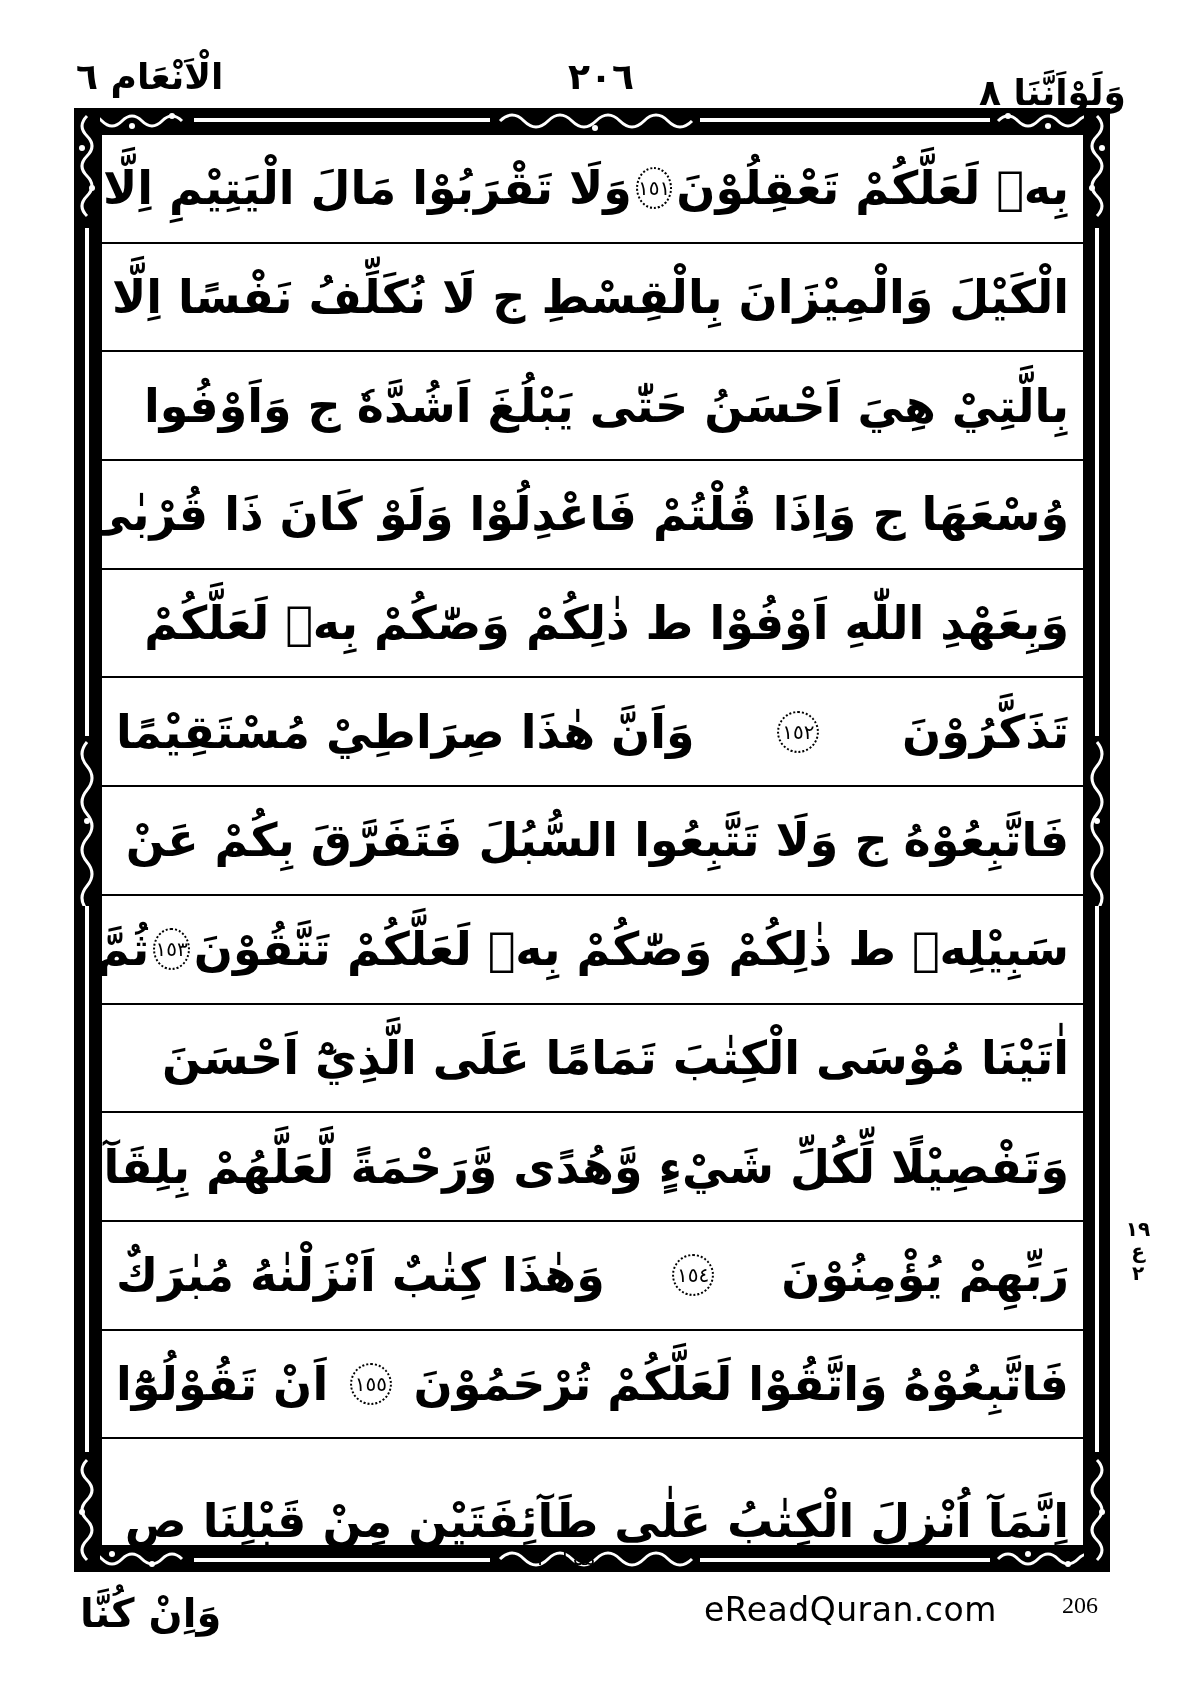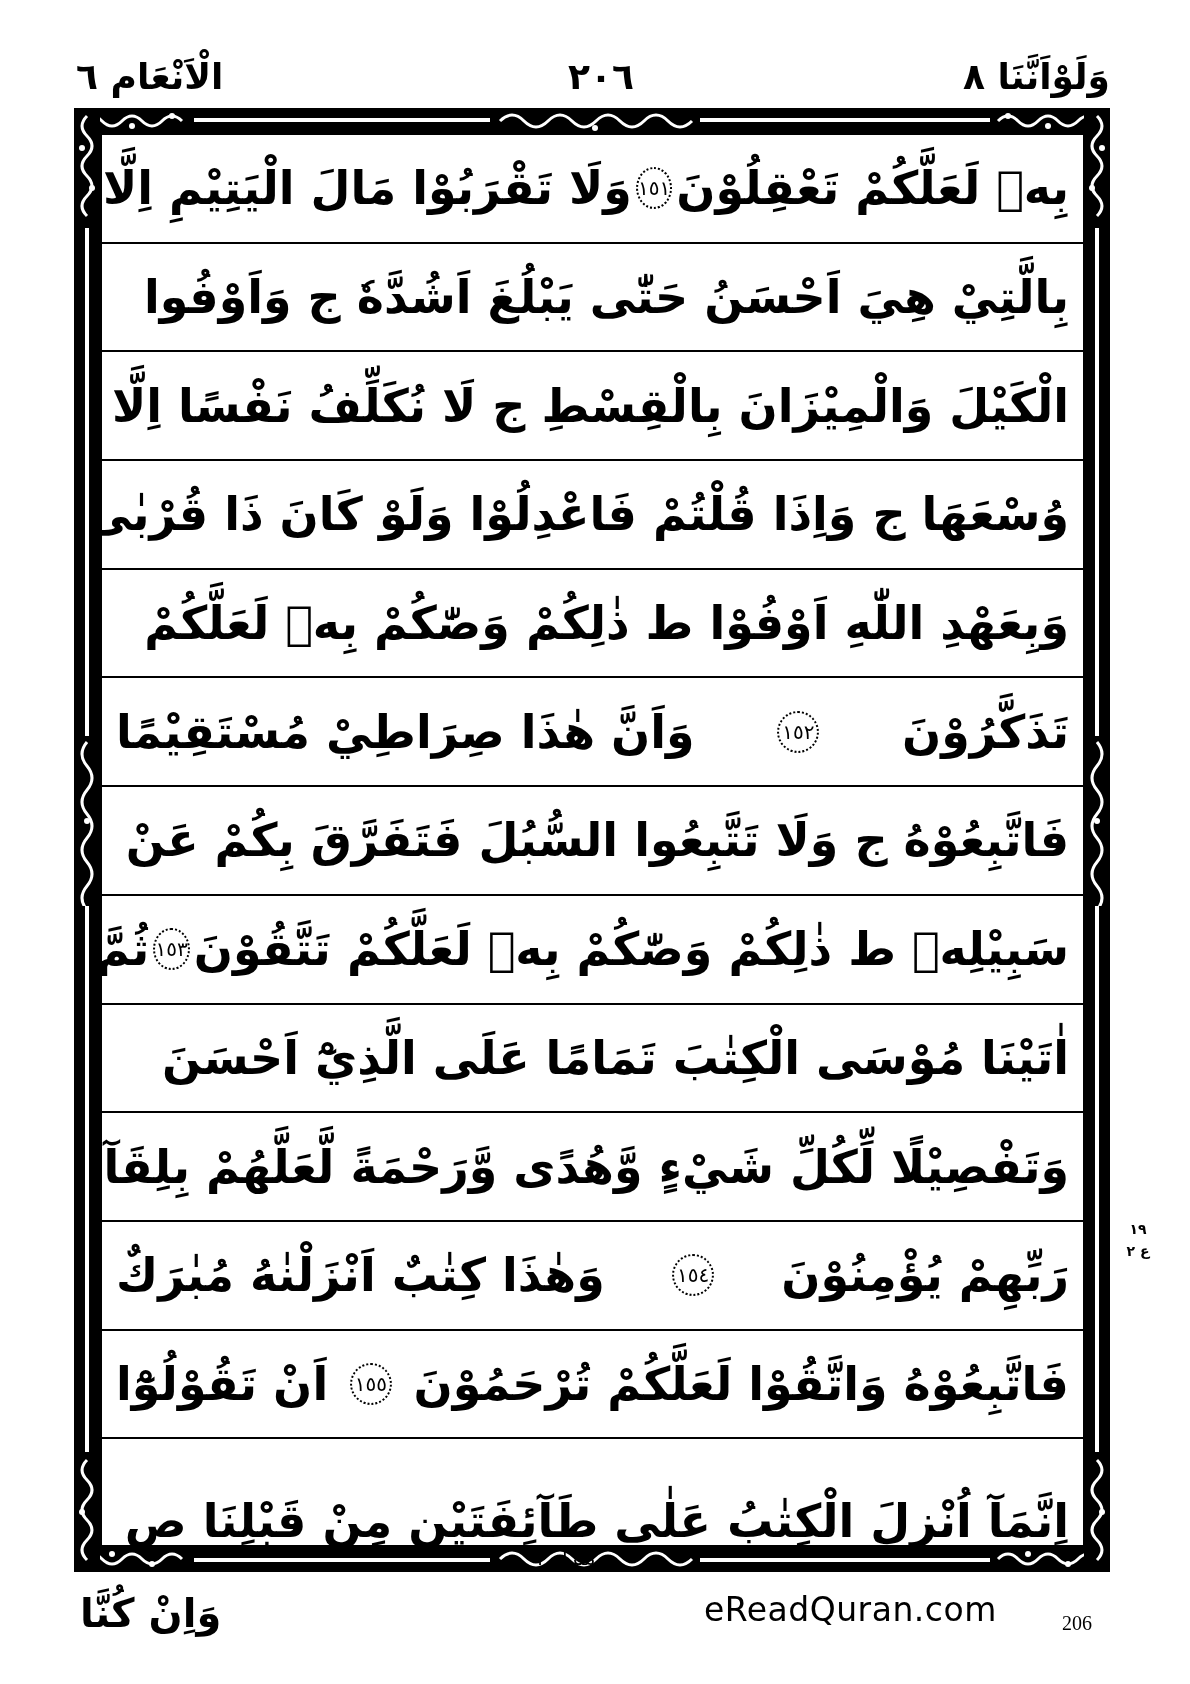--- a/index.html
+++ b/index.html
@@ -1,34 +1,34 @@
 <!DOCTYPE html>
 <html><head>
 <meta charset="utf-8">
 <style>
   html, body { margin:0; padding:0; background:#ffffff; }
   body { width:1190px; height:1684px; position:relative; overflow:hidden; font-family:"DejaVu Sans", sans-serif; color:#000; }
   .hdr { position:absolute; top:52px; font-size:36px; font-weight:bold; direction:rtl; line-height:50px; white-space:nowrap; }
-  .hdr-right { right:80px; }
+  .hdr-right { right:64px;margin-top:16px; }
   .hdr-center { left:12px; right:0; text-align:center; }
   .hdr-left { left:76px; }
   .frame { position:absolute; left:74px; top:108px; width:1036px; height:1464px; background:#000; box-sizing:border-box; }
   .band-strip { position:absolute; background:#fff; }
   .orn { position:absolute; background:#000; }
   .orn svg { width:100%; height:100%; display:block; }
   .inner { position:absolute; left:26px; top:25px; right:25px; bottom:25px; background:#fff; border:2px solid #000; box-sizing:border-box; }
   .line { position:relative; height:108.7px; border-bottom:2px solid #000; box-sizing:border-box; direction:rtl; display:flex; align-items:center; justify-content:space-between; padding:0 14px; font-family:"DejaVu Sans", sans-serif; font-weight:bold; font-size:46px; white-space:nowrap; overflow:hidden; }
   .line:last-child { border-bottom:none;align-items:flex-end; }
   .line .seg { display:inline-block; }
   .ayah { display:inline-flex; align-items:center; justify-content:center; width:38px; height:38px; border-radius:50%; border:2px dotted #000; font-size:20px; font-weight:normal; margin:0 4px; }
   .footer-left { position:absolute; left:80px; top:1590px; font-size:40px; font-weight:bold; direction:rtl; }
   .footer-manzil { position:absolute; left:536px; top:1546px; font-size:20px; direction:rtl; }
   .footer-site { position:absolute; left:704px; top:1590px; font-family:"DejaVu Sans", sans-serif; font-weight:normal; font-size:33px; letter-spacing:0.5px; }
-  .footer-page { position:absolute; left:1062px; top:1592px; font-family:"Liberation Serif", serif; font-size:20px;margin-top:20px; }
-  .ruku { position:absolute; left:1124px; top:1218px; width:28px; font-size:14px; font-weight:bold; text-align:center; line-height:22px; }
+  .footer-page { position:absolute; left:1062px; top:1592px; font-family:"Liberation Serif", serif; font-size:24px; }
+  .ruku { position:absolute; left:1124px; top:1218px; width:28px; font-size:20px; font-weight:bold; text-align:center; line-height:22px; }
 </style>
 </head>
 <body>
 
 <div class="hdr hdr-right">وَلَوْاَنَّنَا ٨</div>
 <div class="hdr hdr-center">٢٠٦</div>
 <div class="hdr hdr-left">الْاَنْعَام ٦</div>
 
 <div class="frame">
 
@@ -117,24 +117,24 @@
       </svg>
   </div>
 
   <div class="inner">
     <div class="line">
         <span class="seg">بِهٖ لَعَلَّكُمْ تَعْقِلُوْنَ</span>
         <span class="ayah">١٥١</span>
         <span class="seg">وَلَا تَقْرَبُوْا مَالَ الْيَتِيْمِ اِلَّا</span>
       </div>
     <div class="line">
-        <span class="seg">بِالَّتِيْ هِيَ اَحْسَنُ حَتّٰى يَبْلُغَ اَشُدَّهٗ ج وَاَوْفُوا</span>
+        <span class="seg">الْكَيْلَ وَالْمِيْزَانَ بِالْقِسْطِ ج لَا نُكَلِّفُ نَفْسًا اِلَّا</span>
       </div>
     <div class="line">
-        <span class="seg">الْكَيْلَ وَالْمِيْزَانَ بِالْقِسْطِ ج لَا نُكَلِّفُ نَفْسًا اِلَّا</span>
+        <span class="seg">بِالَّتِيْ هِيَ اَحْسَنُ حَتّٰى يَبْلُغَ اَشُدَّهٗ ج وَاَوْفُوا</span>
       </div>
     <div class="line">
         <span class="seg">وُسْعَهَا ج وَاِذَا قُلْتُمْ فَاعْدِلُوْا وَلَوْ كَانَ ذَا قُرْبٰى ج</span>
       </div>
     <div class="line">
         <span class="seg">وَبِعَهْدِ اللّٰهِ اَوْفُوْا ط ذٰلِكُمْ وَصّٰكُمْ بِهٖ لَعَلَّكُمْ</span>
       </div>
     <div class="line">
         <span class="seg">تَذَكَّرُوْنَ</span>
         <span class="ayah">١٥٢</span>

